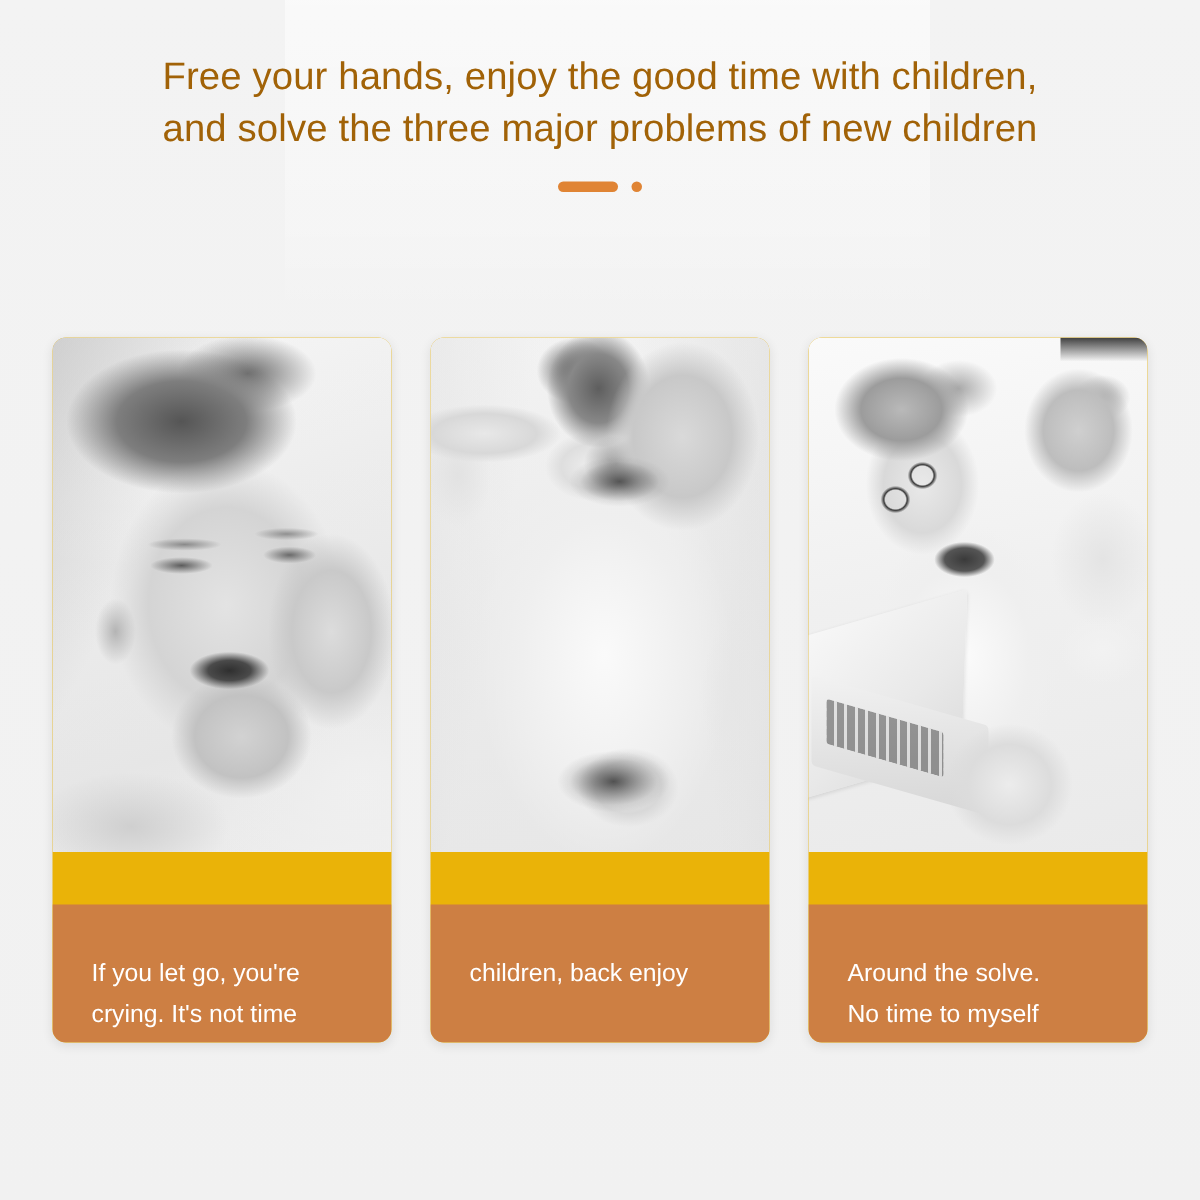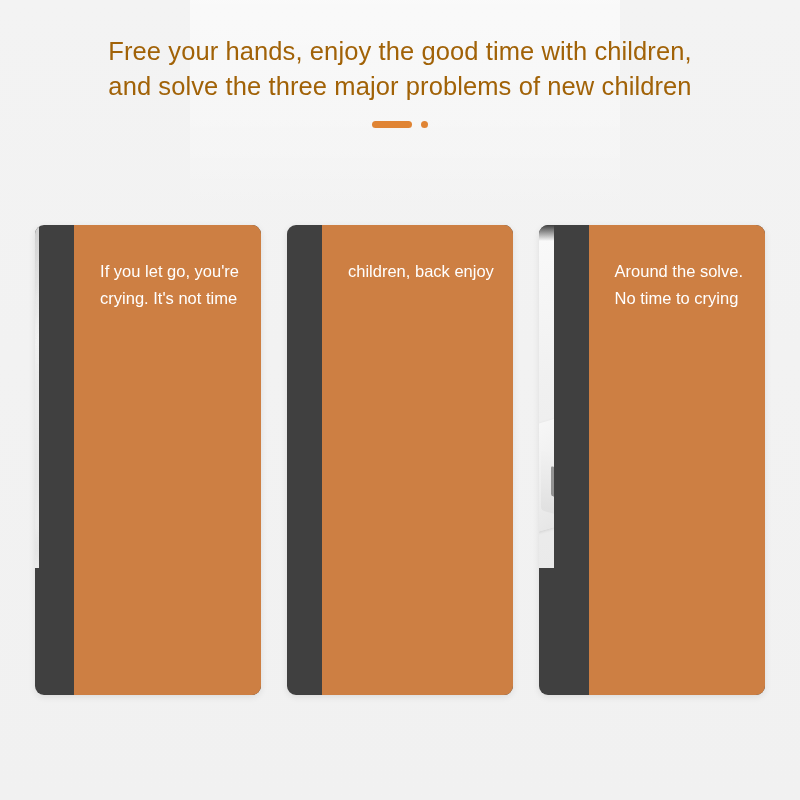--- a/index.html
+++ b/index.html
@@ -75,23 +75,24 @@
     height: 470px;
     display: flex;
     gap: 26px;
   }
 
   .card {
     width: 226px;
     height: 470px;
     border-radius: 9px;
     overflow: hidden;
-    background: #404040;
+    background: #eab308;
     box-shadow: 0 2px 7px rgba(0,0,0,0.09);
     display: flex;
+    flex-direction: column;
     position: relative;
     gap: 35px;
   }
 
   .card-photo {
     position: relative;
     width: 100%;
     height: 343px;
     overflow: hidden;
     background: #ececed;
@@ -301,17 +302,17 @@
   <div class="card">
     <div class="card-photo photo-mom">
       <div class="dark-corner"></div>
       <div class="laptop-screen"></div>
       <div class="laptop-base"></div>
       <div class="laptop-keys"></div>
       <div class="mom-arm"></div>
     </div>
     <div class="card-caption">
       <span class="cap-line">Around the solve.</span>
-      <span class="cap-line">No time to crying</span>
+      <span class="cap-line">No time to myself</span>
     </div>
   </div>
 
 </div>
 
 </body></html>

